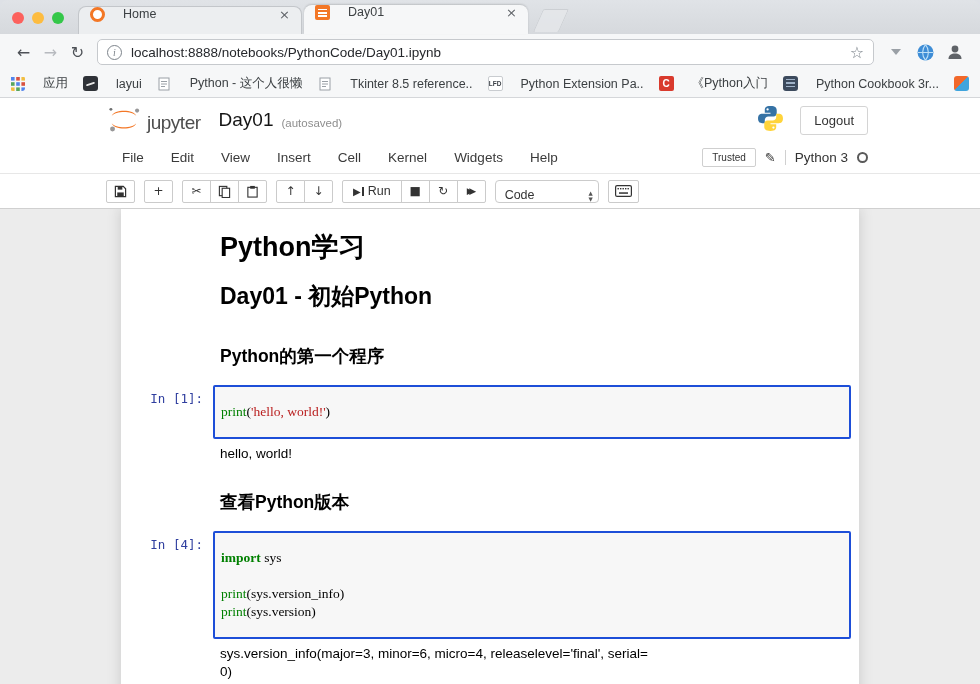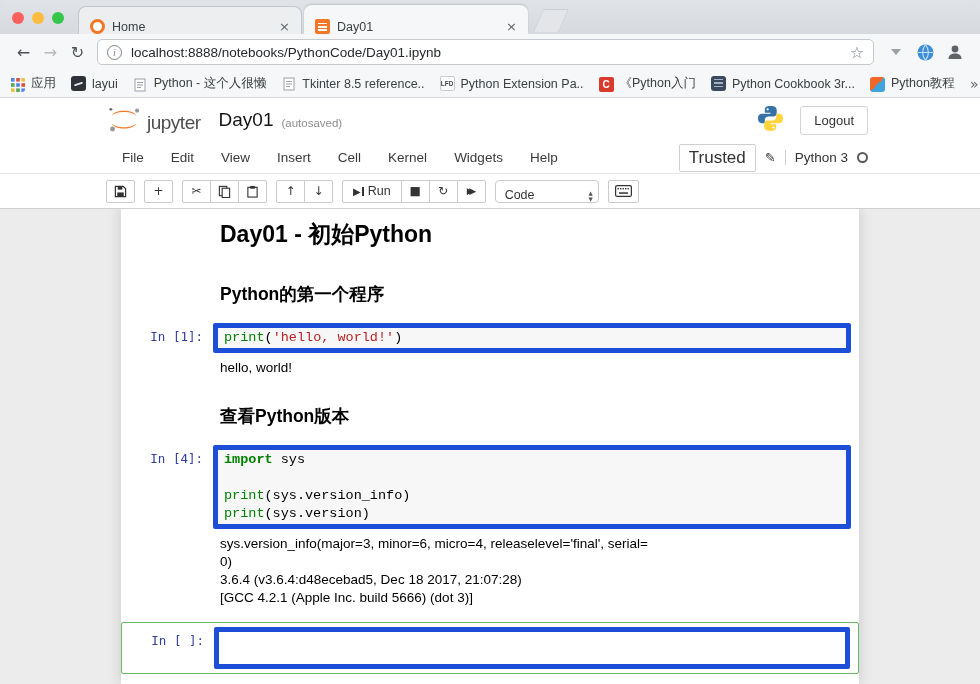--- a/index.html
+++ b/index.html
@@ -7,21 +7,21 @@
   body{font-family:"Liberation Sans",sans-serif;background:#dee1e6}
   .glyph{font-family:"DejaVu Sans",sans-serif}
   .window{width:980px;height:684px;border-radius:8px 8px 0 0;overflow:hidden;display:flex;flex-direction:column}
 
   
   .tabstrip{height:34px;background:linear-gradient(#e0e3e7,#d6d9dd);position:relative;flex:none}
   .traffic{position:absolute;left:12px;top:12px;display:flex;gap:8px;z-index:3}
   .light{width:12px;height:12px;border-radius:50%;display:block}
   .light.red{background:#fc615d}.light.yellow{background:#fdbc40}.light.green{background:#34c749}
   .tabs{position:absolute;left:78px;bottom:0;display:flex;align-items:flex-end}
-  .tab{width:224px;height:29px;display:flex;align-items:flex-end;gap:7px;padding:0 9px 0 11px;border-radius:8px 8px 0 0;font-size:12.5px;color:#3c4043}
+  .tab{width:224px;height:29px;display:flex;align-items:flex-start;gap:18px;padding:0 9px 0 11px;border-radius:8px 8px 0 0;font-size:12.5px;color:#3c4043}
   .tab.inactive{background:#eceef0;border:1px solid #c3c6ca;border-bottom:none;height:28px;margin-right:2px}
   .tab.active{background:#f6f7f8;box-shadow:0 -1px 2px rgba(0,0,0,.15)}
   .tab-title{flex:1;white-space:nowrap;overflow:hidden}
   .tab-close{color:#5f6368;font-size:13px;padding:0 2px}
   .favicon{width:15px;height:15px;flex:none}
   .home-fav{border-radius:50%;border:3px solid #f37726;background:#fff}
   .day-fav{border-radius:2px;background:#f37726;position:relative}
   .day-fav::after{content:"";position:absolute;left:3px;right:3px;top:4px;height:8px;
     background:repeating-linear-gradient(#fff 0 1.4px,transparent 1.4px 3.2px)}
   .newtab{width:26px;height:23px;background:#e6e8eb;transform:skewX(-24deg);margin:0 0 2px 10px;border-radius:2px;border:1px solid #c9ccd0;border-bottom:none;opacity:.8}
@@ -32,21 +32,21 @@
   .nav-btn.disabled{color:#b7babf}
   .omnibox{flex:1;height:26px;border:1px solid #c6c9cd;background:#fff;border-radius:5px;margin:0 8px 0 6px;display:flex;align-items:center;padding:0 9px;gap:9px;min-width:0}
   .info-badge{width:15px;height:15px;border:1px solid #7d848b;border-radius:50%;color:#7d848b;font-size:10px;font-style:italic;display:flex;align-items:center;justify-content:center;font-family:"Liberation Serif",serif;flex:none}
   .url{flex:1;font-size:13.5px;color:#26282c;white-space:nowrap;overflow:hidden}
   .star{color:#7d848b;font-size:16px}
   .tri{width:0;height:0;border-left:5px solid transparent;border-right:5px solid transparent;border-top:6px solid #9aa0a6;margin:0 9px}
   .icon-btn{width:24px;height:24px;display:flex;align-items:center;justify-content:center;margin:0 3px}
 
   
   .bookmarks{height:28px;background:#f6f7f8;border-bottom:1px solid #d5d7da;display:flex;align-items:center;padding:0 10px;gap:15px;font-size:12.5px;color:#3c4043;flex:none;white-space:nowrap;overflow:hidden}
-  .bm{display:flex;align-items:flex-end;gap:6px;flex:none}
+  .bm{display:flex;align-items:center;gap:18px;flex:none}
   .bm-icon{width:15px;height:15px;flex:none;border-radius:3px;display:flex;align-items:center;justify-content:center;overflow:hidden}
   .bm-icon.layui{background:#2f3238}
   .bm-icon.layui::after{content:"";width:9px;height:2px;background:#e8e8e8;transform:rotate(-18deg);border-radius:1px}
   .bm-icon.lfd{background:#fff;border:1px solid #c9ccd0;color:#3a3f45;font-size:6.5px;font-weight:bold;border-radius:2px}
   .bm-icon.redc{background:#d93a2d;color:#fff;font-weight:bold;font-size:10px;border-radius:2px}
   .bm-icon.book{background:#3c4a5d;position:relative}
   .bm-icon.book::after{content:"";position:absolute;left:3px;right:3px;top:3px;bottom:3px;
     background:repeating-linear-gradient(#9fb2c8 0 1.2px,transparent 1.2px 3.4px)}
   .bm-icon.feather{background:linear-gradient(135deg,#f2682a 0 50%,#3fa4dd 50% 100%)}
   .overflow{margin-left:auto;color:#5f6368;font-size:14px;flex:none}
@@ -57,21 +57,21 @@
   .wordmark{font-size:19px;color:#4e4e4e;letter-spacing:-.5px;line-height:1;padding-top:4px}
   .nbtitle{font-size:19px;color:#151515;margin-left:18px}
   .checkpoint{font-size:11.5px;color:#8e8e8e;margin-left:8px;padding-top:5px}
   .header-right{margin-left:auto;display:flex;align-items:center;gap:16px}
   .logout{border:1px solid #d4d4d4;background:#fff;border-radius:3px;font-size:13px;color:#333;padding:6px 13px;font-family:inherit}
 
   
   .menubar{height:32px;background:#fff;border-bottom:1px solid #e7e7e7;display:flex;align-items:center;padding:0 112px 0 122px;font-size:13.5px;color:#3a3a3a;flex:none}
   .menu-item{margin-right:27px}
   .menu-right{margin-left:auto;display:flex;align-items:center;gap:9px}
-  .trusted{border:1px solid #cfcfcf;border-radius:2px;padding:3px 9px;font-size:17px;color:#333}
+  .trusted{border:1px solid #cfcfcf;border-radius:2px;padding:3px 9px;font-size:10px;color:#333}
   .pencil{font-size:13px;color:#333}
   .vsep{width:1px;height:15px;background:#d0d0d0}
   .kernel-name{font-size:13.5px;color:#333}
   .kernel-dot{width:11px;height:11px;border:2px solid #5a5a5a;border-radius:50%}
 
   
   .toolbar{height:34px;background:#fff;display:flex;align-items:center;gap:9px;padding:0 0 0 106px;flex:none}
   .btn-group{display:flex}
   .tbtn{min-width:29px;height:23px;background:#fff;border:1px solid #cbcbcb;display:flex;align-items:center;justify-content:center;font-size:12px;color:#333;margin-left:-1px;padding:0 6px}
   .btn-group .tbtn:first-child{margin-left:0;border-top-left-radius:2px;border-bottom-left-radius:2px}
@@ -84,21 +84,21 @@
   .cellselect{width:104px;height:23px;border:1px solid #cbcbcb;border-radius:4px;background:#fff;display:flex;align-items:flex-end;padding:0 5px 0 9px;font-size:12.5px;color:#333}
   .stepper{margin-left:auto;display:flex;flex-direction:column;font-size:5.5px;line-height:5px;color:#555;gap:1px}
 
   
   .notebook{flex:1;background:#ececec;border-top:1px solid #d0d0d0;overflow:hidden}
   .container{width:738px;margin:0 auto;background:#fff;min-height:100%;box-shadow:0 0 12px 1px rgba(87,87,87,.2);padding-top:8px}
   .cell{padding:5px 8px 5px 0}
   .cell.gap-top{padding-top:17px}
   .inrow,.outrow{display:flex}
   .prompt{width:92px;flex:none;text-align:right;padding:5px 10px 0 0;font-family:"DejaVu Sans Mono",monospace;font-size:12.5px;color:#303f9f;line-height:18px}
-  .input-area{flex:1;min-width:0;border:5px solid #1d4ed8;border-radius:2px;background:#f7f7f7;padding:1px 6px;font-family:Liberation Mono, monospace;font-size:13.5px;line-height:18px;white-space:pre;color:#000}
+  .input-area{flex:1;min-width:0;border:2px solid #1d4ed8;border-radius:2px;background:#f7f7f7;padding:16px 6px;font-family:Liberation Serif, serif;font-size:13.5px;line-height:18px;white-space:pre;color:#000}
   .output-area{flex:1;min-width:0;padding:6px 0 6px 7px;font-family:Liberation Sans, sans-serif;font-size:13.5px;line-height:18px;white-space:pre;color:#000}
   .tok-keyword{color:#008000;font-weight:bold}
   .tok-builtin{color:#008000}
   .tok-string{color:#ba2121}
   .md-content{flex:1;padding-left:7px;color:#000}
   .md-content h1{font-size:27px;font-weight:bold;margin:10px 0 12px;line-height:30px}
   .md-content h2{font-size:23px;font-weight:bold;margin:0 0 27px;line-height:24px}
   .md-content h3{font-size:17.5px;font-weight:bold;margin:0 0 8px;line-height:22px}
   .cell.selected{border:1px solid #66bb6a;border-radius:2px;padding:4px 8px 4px 0;margin-top:4px}
   .cell.selected .input-area{background:#fff;min-height:42px}
@@ -317,20 +317,28 @@
               <rect x="4" y="7.3" width="9" height="1.5"></rect>
             </g>
           </svg>
       </span>
     </div>
   </div>
 
   <div class="notebook">
     <div class="container">
 
+      <div class="cell">
+        <div class="inrow">
+          <div class="prompt"></div>
+          <div class="md-content">
+              <h1>Python学习</h1>
+            </div>
+        </div>
+      </div>
 
       <div class="cell">
         <div class="inrow">
           <div class="prompt"></div>
           <div class="md-content">
               <h2>Day01 - 初始Python</h2>
             </div>
         </div>
       </div>
 

